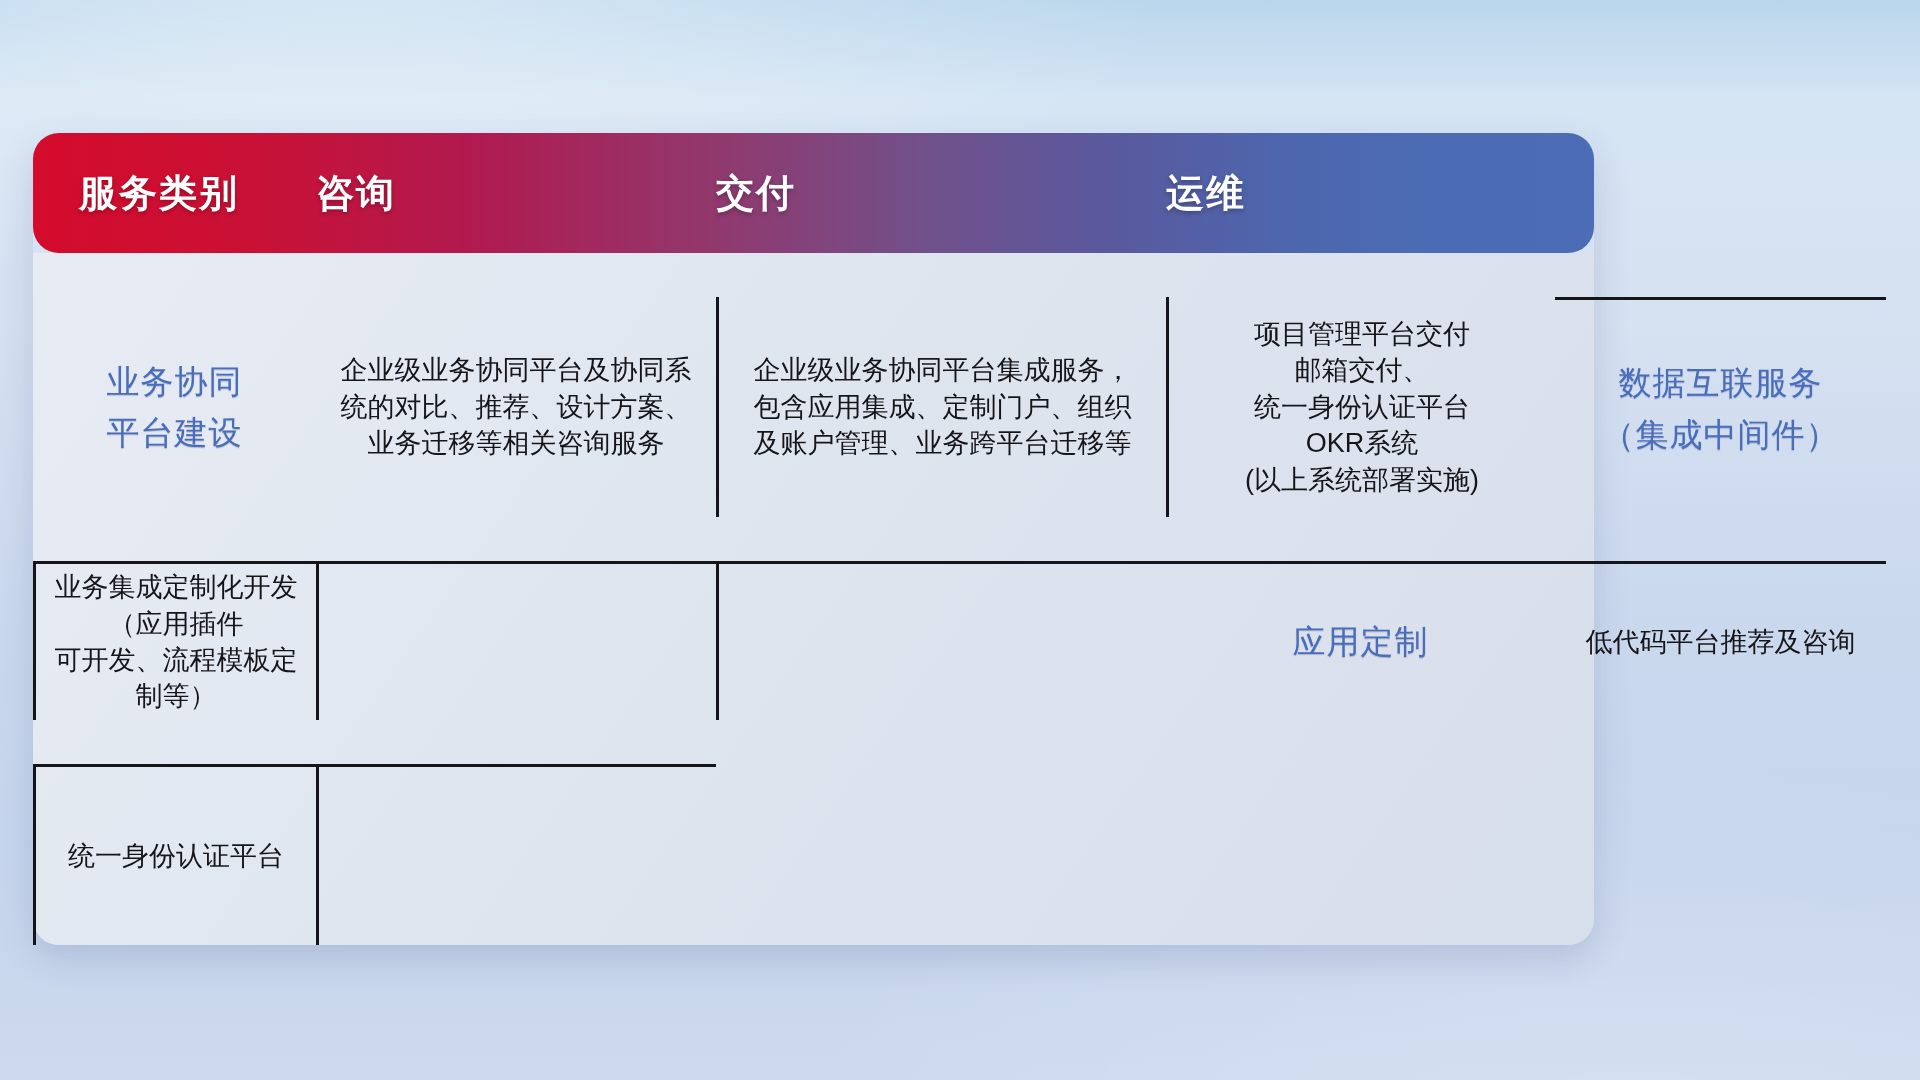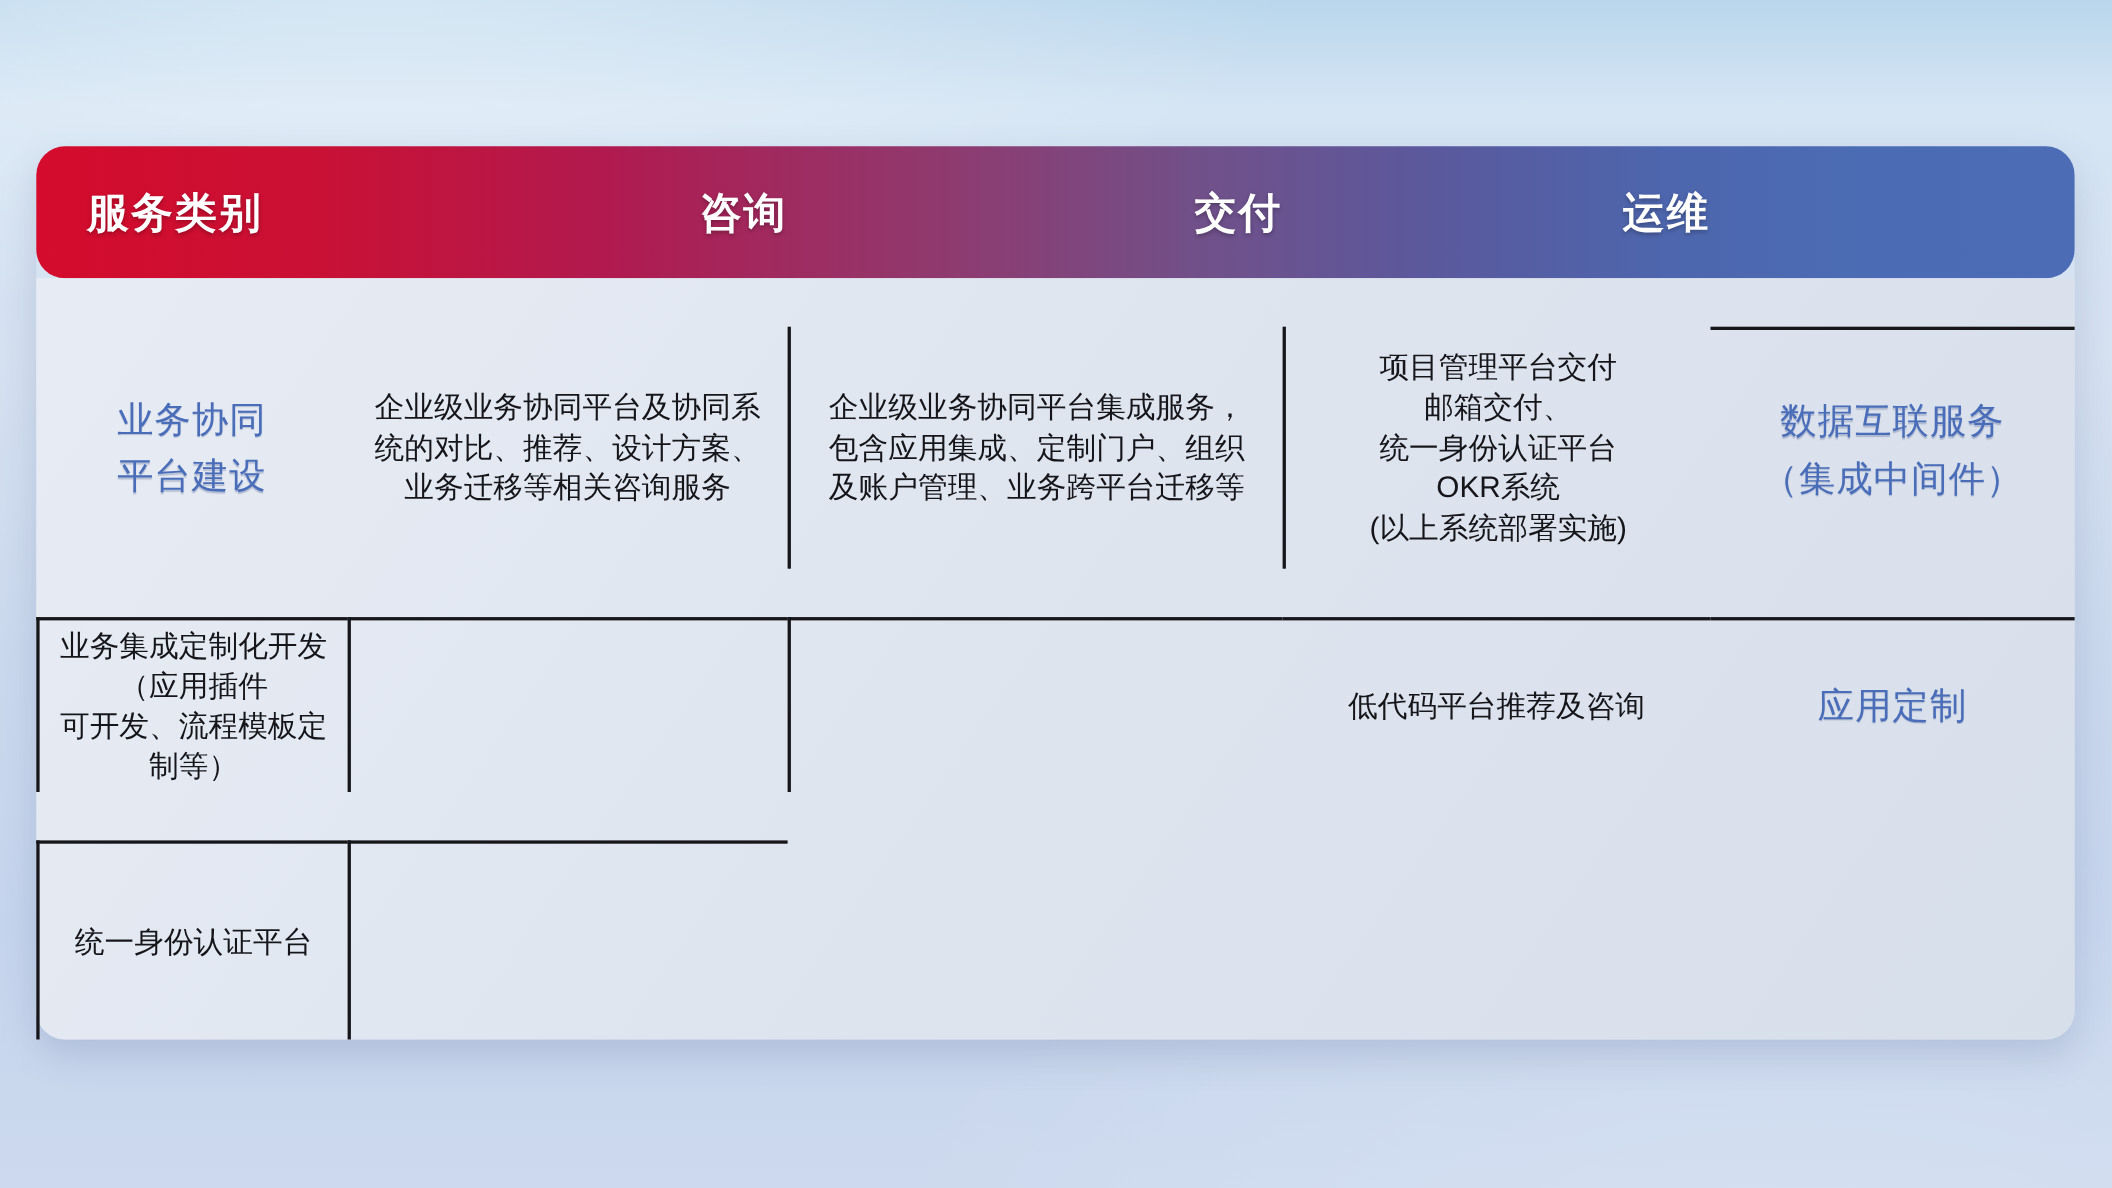--- a/index.html
+++ b/index.html
@@ -8,37 +8,37 @@
     font-family: "Liberation Sans", "DejaVu Sans", sans-serif;
     background:
       radial-gradient(1400px 600px at 18% -5%, rgba(255,255,255,0.45), rgba(255,255,255,0) 60%),
       radial-gradient(1600px 800px at 85% 110%, rgba(255,255,255,0.20), rgba(255,255,255,0) 55%),
       linear-gradient(180deg, #b9d6ec 0%, #d5e5f4 9%, #d6e1f1 30%, #cbd9ee 55%, #c6d5ed 78%, #ccd9ee 100%);
   }
 
   .service-table {
     position: absolute;
     left: 33px; top: 133px;
-    width: 1853px;
+    width: 1561px;
     box-shadow: 0 14px 34px rgba(60, 80, 130, 0.18);
     border-radius: 26px;
   }
 
   .table-header {
     height: 120px;
     border-radius: 26px;
     display: grid;
     grid-template-columns: 283px 400px 450px 389px 331px;
     align-items: center;
     background: linear-gradient(90deg,
       #d40b2c 0%, #c91135 14%, #b11a4f 28%, #8e3b70 45%,
       #715089 57%, #5b589c 68%, #4d66ad 80%, #4b6cb4 90%, #4c6db6 100%);
   }
   .header-cell {
-    text-align: right;
+    text-align: left;
     color: #ffffff;
     font-size: 38px;
     font-weight: bold;
     letter-spacing: 2px;
     text-shadow: 0 2px 4px rgba(0,0,0,0.28);
   }
   .header-cell.first { text-align: left; padding-left: 46px; }
 
   .table-body {
     height: 692px;
@@ -100,19 +100,19 @@
 OKR系统
 (以上系统部署实施)</div>
 
     <div class="body-cell category bt">数据互联服务
 （集成中间件）</div>
     <div class="body-cell bl bt">业务集成定制化开发（应用插件
 可开发、流程模板定制等）</div>
     <div class="body-cell bl bt"></div>
     <div class="body-cell bl bt"></div>
 
+    <div class="body-cell category bt">应用定制</div>
     <div class="body-cell bt">低代码平台推荐及咨询</div>
-    <div class="body-cell category bt">应用定制</div>
     <div class="body-cell bl bt">统一身份认证平台</div>
     <div class="body-cell bl bt"></div>
   </div>
 
 </div>
 
 </body></html>

